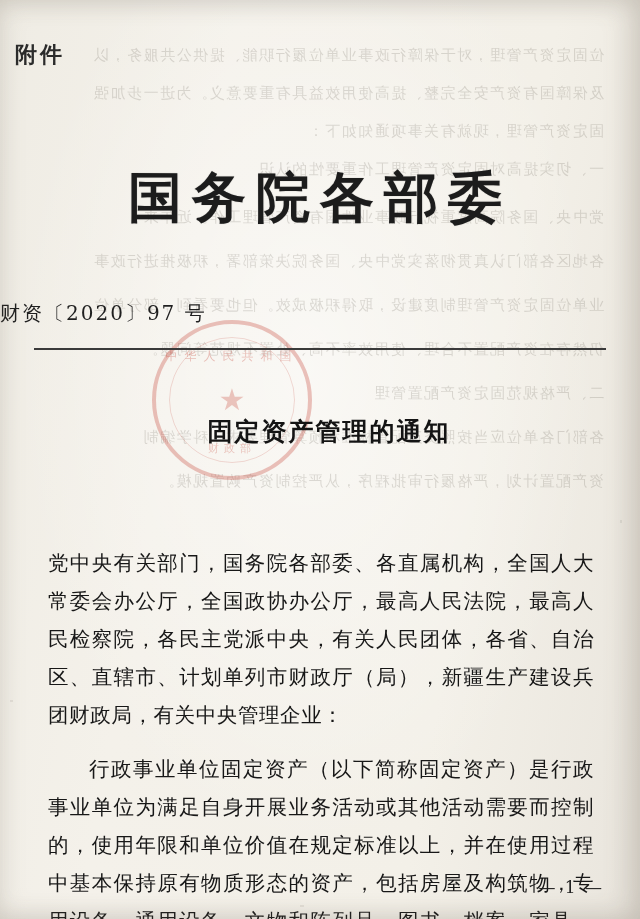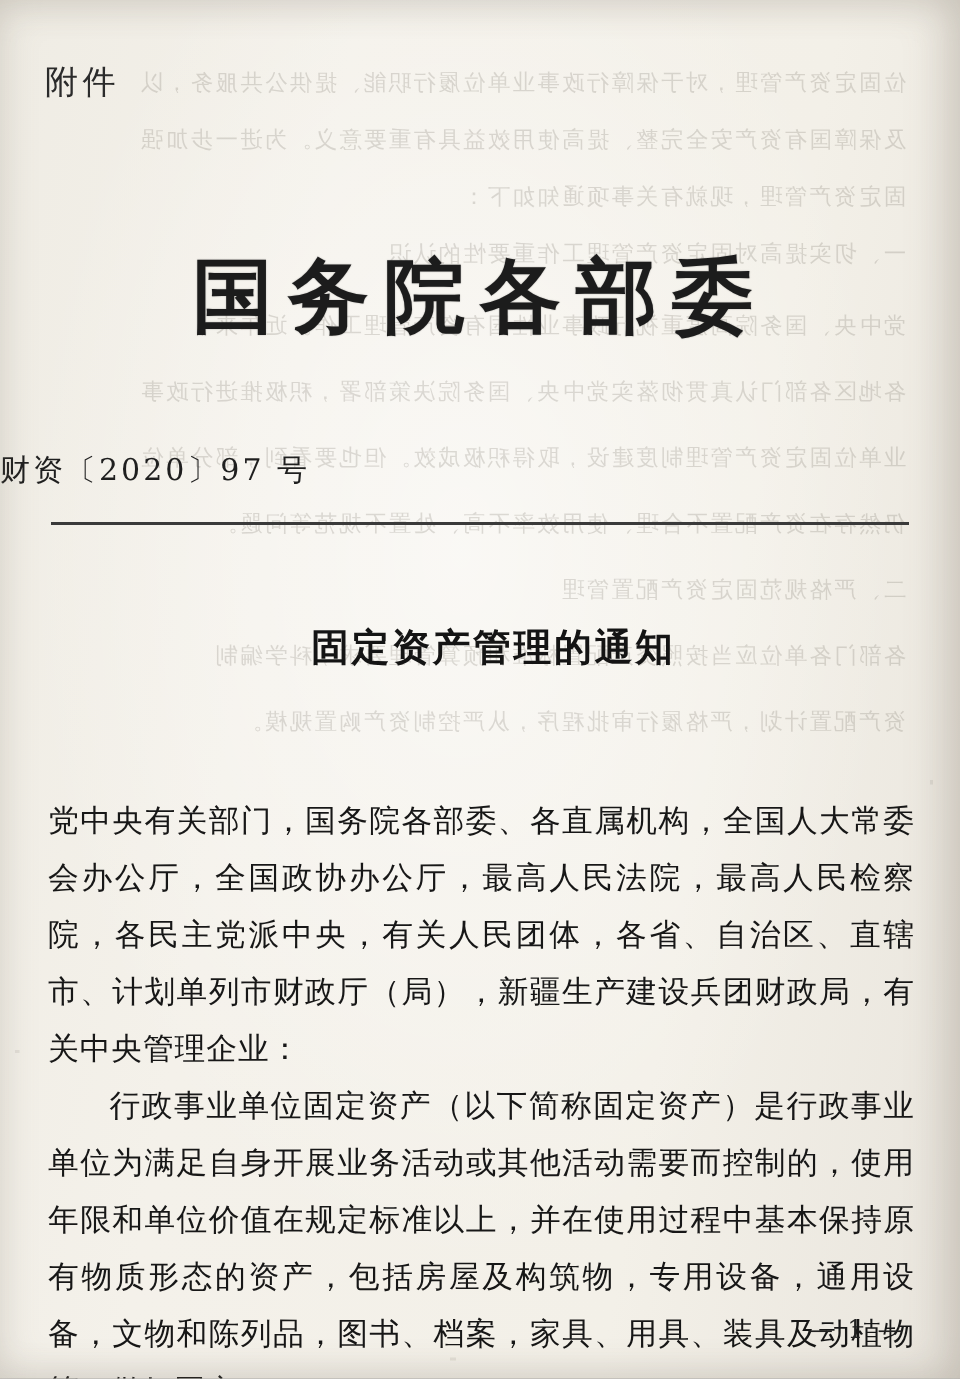--- a/index.html
+++ b/index.html
@@ -105,26 +105,26 @@
     white-space: nowrap;
   }
 
   .content {
     position: absolute;
     inset: 0;
   }
 
   .attachment-label {
     position: absolute;
-    left: 30px;
+    left: 15px;
     top: 40px;
     font-size: 22px;
     letter-spacing: 3px;
     color: #2b2b2b;
-    font-weight: 400;
+    font-weight: 700;
   }
 
   .masthead {
     position: absolute;
     left: 0;
     right: 0;
     top: 162px;
     text-align: center;
     font-size: 54px;
     letter-spacing: 10px;
@@ -176,21 +176,21 @@
     left: 32px;
     right: 30px;
     top: 528px;
     font-size: 20.5px;
     line-height: 38px;
     color: #171717;
     letter-spacing: 0.6px;
     text-align: justify;
   }
   .body-text p {
-    margin: 0;
+    margin: 16px;
   }
   .body-text p.indent2 {
     text-indent: 2em;
   }
 
   .page-number {
     position: absolute;
     right: 36px;
     bottom: 22px;
     font-size: 17px;
@@ -219,20 +219,26 @@
     <div class="bl" style="left:36px; top:160px;">一、切实提高对固定资产管理工作重要性的认识</div>
     <div class="bl" style="left:36px; top:208px;">党中央、国务院高度重视行政事业性国有资产管理工作。近年来，</div>
     <div class="bl" style="left:36px; top:252px;">各地区各部门认真贯彻落实党中央、国务院决策部署，积极推进行政事</div>
     <div class="bl" style="left:36px; top:296px;">业单位固定资产管理制度建设，取得积极成效。但也要看到，部分单位</div>
     <div class="bl" style="left:36px; top:340px;">仍然存在资产配置不合理、使用效率不高、处置不规范等问题。</div>
     <div class="bl" style="left:36px; top:384px;">二、严格规范固定资产配置管理</div>
     <div class="bl" style="left:36px; top:428px;">各部门各单位应当按照资产配置标准和预算管理要求，科学编制</div>
     <div class="bl" style="left:36px; top:472px;">资产配置计划，严格履行审批程序，从严控制资产购置规模。</div>
   </div>
 
+  <div class="seal">
+    <div class="seal-inner"></div>
+    <div class="seal-text">中华人民共和国</div>
+    <div class="seal-star">★</div>
+    <div class="seal-text-bottom">财政部</div>
+  </div>
 
   <div class="content">
 
     <div class="attachment-label">附件</div>
 
     <div class="masthead">国务院各部委</div>
 
     <div class="doc-number">财资〔2020〕97 号</div>
 
     <div class="rule"></div>

